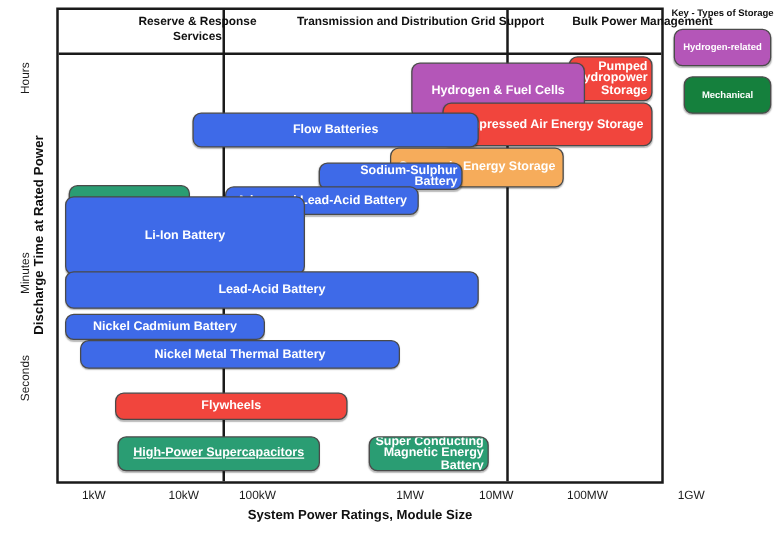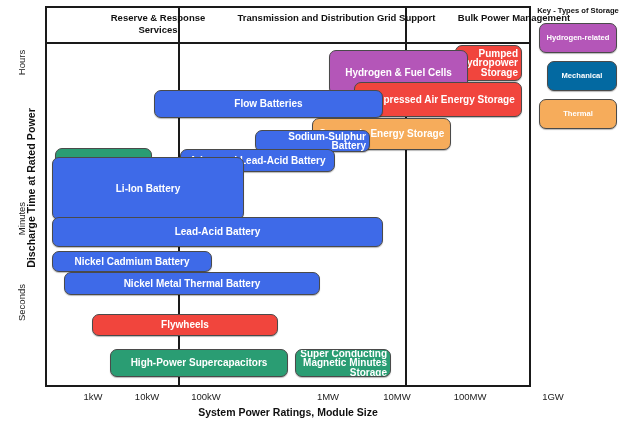--- a/index.html
+++ b/index.html
@@ -158,38 +158,37 @@
         <div class="bar" title="Flow Batteries (Electrochemical)" style="left: 107px; top: 82px; width: 229px; height: 28px; background: rgb(62, 106, 232);">Flow Batteries</div>
         <div class="bar" title="Cryogenic Energy Storage (Thermal)" style="left: 265px; top: 110px; width: 139px; height: 32px; background: rgb(246, 172, 91);">Cryogenic Energy Storage</div>
         <div class="bar" title="Sodium-Sulphur Battery (Electrochemical)" style="left: 208px; top: 122px; width: 115px; height: 22px; background: rgb(62, 106, 232);">Sodium-Sulphur Battery</div>
         <div class="bar" title="Advanced Lead-Acid Battery (Electrochemical)" style="left: 133px; top: 141px; width: 155px; height: 23px; background: rgb(62, 106, 232);">Advanced Lead-Acid Battery</div>
         <div class="bar" title="High-Energy Supercapacitors (Electrical)" style="left: 8px; top: 140px; width: 97px; height: 47px; background: rgb(42, 157, 115);">High-Energy Supercapacitors</div>
         <div class="bar" title="Li-Ion Battery (Electrochemical)" style="left: 5px; top: 149px; width: 192px; height: 63px; background: rgb(62, 106, 232);">Li-Ion Battery</div>
         <div class="bar" title="Lead-Acid Battery (Electrochemical)" style="left: 5px; top: 209px; width: 331px; height: 30px; background: rgb(62, 106, 232);">Lead-Acid Battery</div>
         <div class="bar" title="Nickel Cadmium Battery (Electrochemical)" style="left: 5px; top: 243px; width: 160px; height: 21px; background: rgb(62, 106, 232);">Nickel Cadmium Battery</div>
         <div class="bar" title="Nickel Metal Hydride Battery (Electrochemical)" style="left: 17px; top: 264px; width: 256px; height: 23px; background: rgb(62, 106, 232);">Nickel Metal Thermal Battery</div>
         <div class="bar" title="Flywheels (Mechanical)" style="left: 45px; top: 306px; width: 186px; height: 22px; background: rgb(241, 69, 61);">Flywheels</div>
-        <div class="bar" title="High-Power Supercapacitors (Electrical)" style="left: 63px; top: 341px; width: 178px; height: 28px; background: rgb(42, 157, 115);">High-Power Supercapacitors</div>
-        <div class="bar" title="Super Conducting Magnetic Energy Storage (Electrical)" style="left: 248px; top: 341px; width: 96px; height: 28px; background: rgb(42, 157, 115);">Super Conducting Magnetic Minutes Storage</div>
+        <div class="bar" title="High-Power Supercapacitors (Electrical)" style="left: 47px; top: 341px; width: 162px; height: 28px; background: rgb(42, 157, 115); text-decoration: underline;">High-Power Supercapacitors</div>
+        <div class="bar" title="Super Conducting Magnetic Energy Storage (Electrical)" style="left: 248px; top: 341px; width: 96px; height: 28px; background: rgb(42, 157, 115);">Super Conducting Magnetic Energy Battery</div>
       </div>
   </div>
 
   <div id="xticks">
-      <div class="xtick" style="left: 63px;">1kW</div>
+      <div class="xtick" style="left: 45px;">1kW</div>
       <div class="xtick" style="left: 117px;">10kW</div>
       <div class="xtick" style="left: 176px;">100kW</div>
       <div class="xtick" style="left: 298px;">1MW</div>
       <div class="xtick" style="left: 367px;">10MW</div>
       <div class="xtick" style="left: 440px;">100MW</div>
       <div class="xtick" style="left: 523px;">1GW</div>
     </div>
   <div class="xaxis-title">System Power Ratings, Module Size</div>
 
   <div class="legend">
     <div class="legend-title">Key - Types of Storage</div>
     <div id="legend-items">
         <div class="legend-item" style="background: rgb(180, 86, 184);">Hydrogen-related</div>
-        <div class="legend-item" style="background: #0369a1; margin-left: 12px;">Mechanical</div>
-        <div class="legend-item" style="background: rgb(246, 172, 91);">Thermal</div>
+        <div class="legend-item" style="background: #15803d; margin-left: 12px;">Mechanical</div>
       </div>
   </div>
 
 </div>
 
 </body></html>

